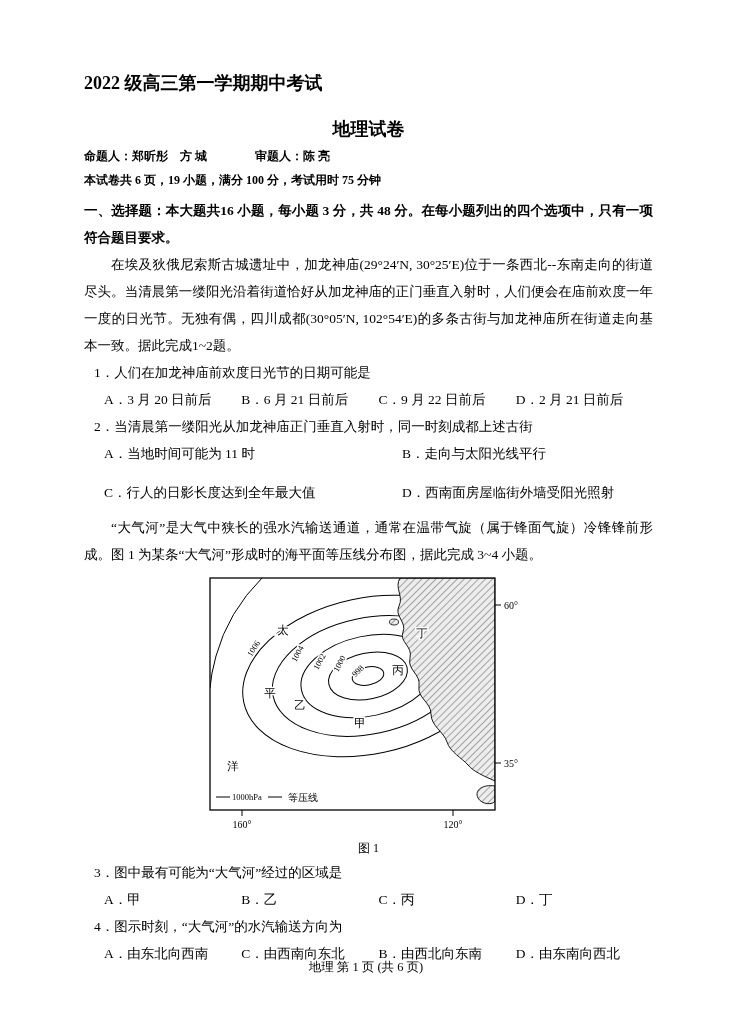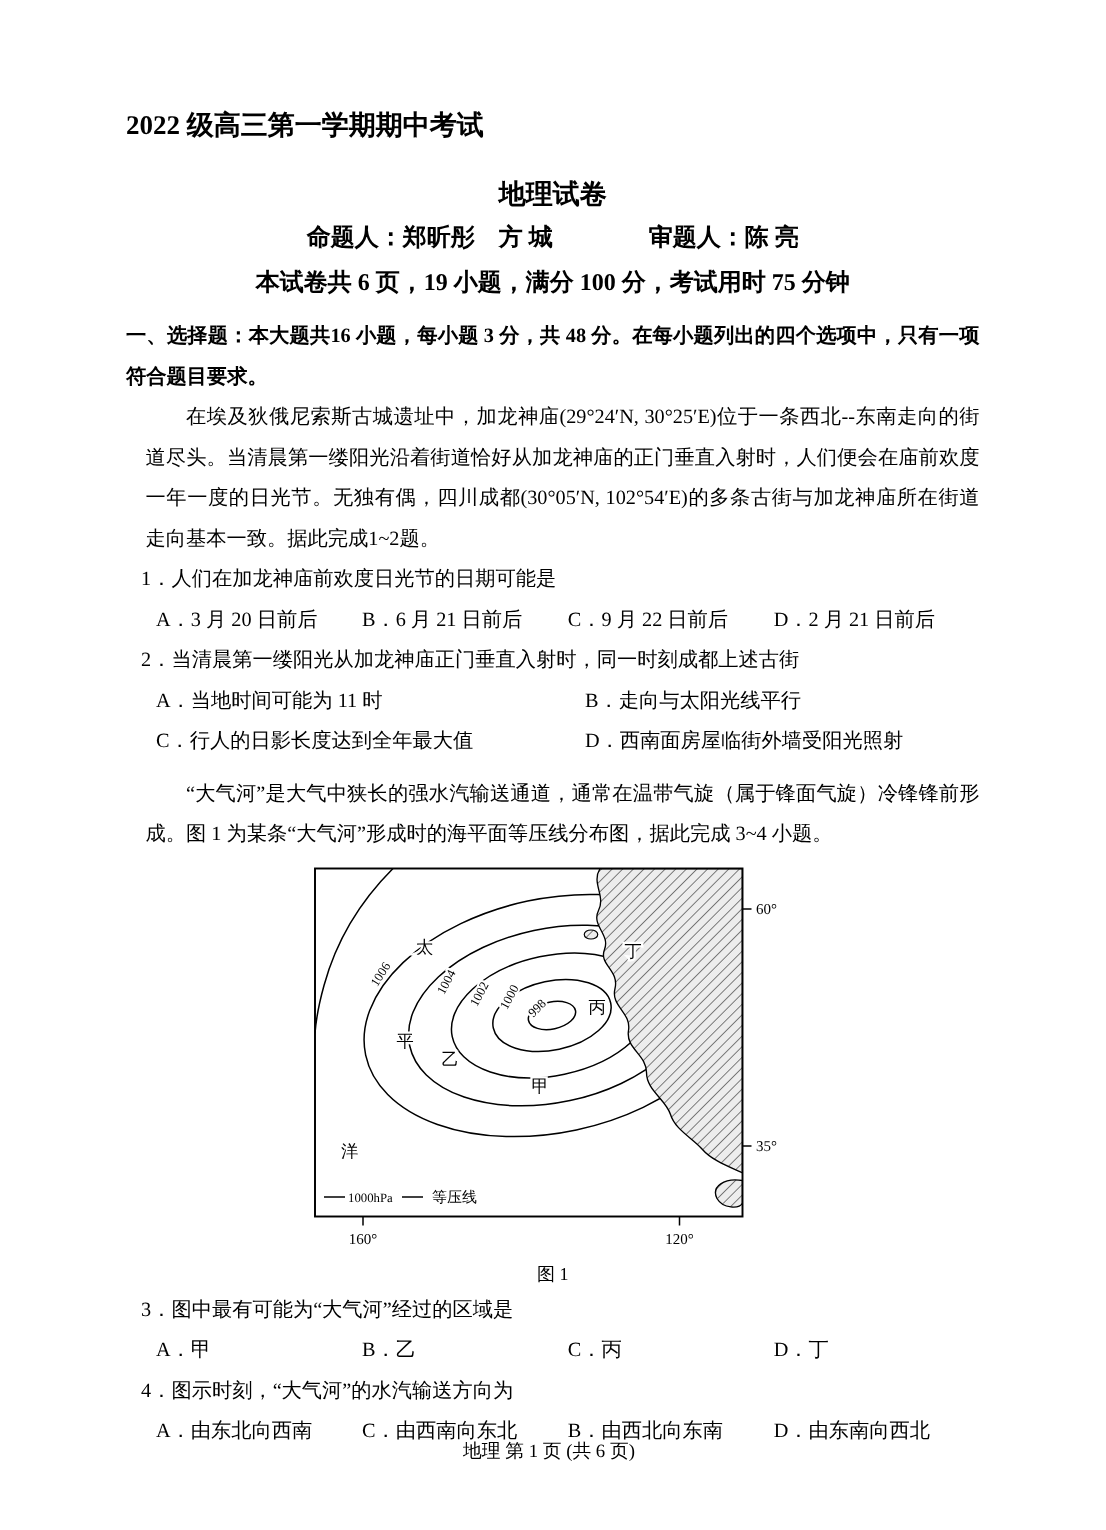--- a/index.html
+++ b/index.html
@@ -5,31 +5,31 @@
   * { margin:0; padding:0; box-sizing:border-box; }
   html,body { background:#ffffff; }
   body {
     width:737px; height:1020px; position:relative; overflow:hidden;
     font-family:"Liberation Serif","DejaVu Serif",serif; color:#000;
   }
   .page { position:absolute; inset:0; padding:70px 84px 0 84px; }
 
   .title { font-size:18px; font-weight:bold; line-height:1.45; }
   .subtitle { text-align:center; font-size:18px; font-weight:bold; margin-top:20px; line-height:1.45; }
-  .meta { text-align:center; font-size:16px; font-weight:bold; margin-top:5px; line-height:1.55; }
+  .meta { font-size:12px; font-weight:bold; margin-top:5px; line-height:1.55; }
 
   .body-text { font-size:13.5px; line-height:2; }
   .section-heading { font-weight:bold; text-align:justify; margin-top:8px; }
-  .passage { text-indent:2em; text-align:justify;margin-left:13px; }
+  .passage { text-indent:2em; text-align:justify; }
   .passage.gap-top { margin-top:8px; }
 
   .stem { text-align:justify;margin-left:10px; }
   .options-row { display:flex; padding-left:20px; }
   .options-row .opt { flex:0 0 25%; white-space:nowrap; }
-  .options-grid { display:grid; grid-template-columns:286px 1fr; padding-left:20px; }
+  .options-grid { display:grid; grid-template-columns:286px 1fr; padding-left:20px;gap:12px; }
 
   .figure-block { text-align:center; margin-top:4px; }
   .figure-block svg { display:inline-block; }
   .figure-caption { font-size:12px; line-height:1.6; }
 
   svg text { font-family:"Liberation Serif","DejaVu Serif",serif; fill:#000; }
   .map-line { fill:none; stroke:#000; stroke-width:1; }
   .map-frame { fill:none; stroke:#000; stroke-width:1.3; }
   .halo { paint-order:stroke; stroke:#fff; stroke-width:3px; fill:#000; }
   .tick { stroke:#000; stroke-width:1; }

